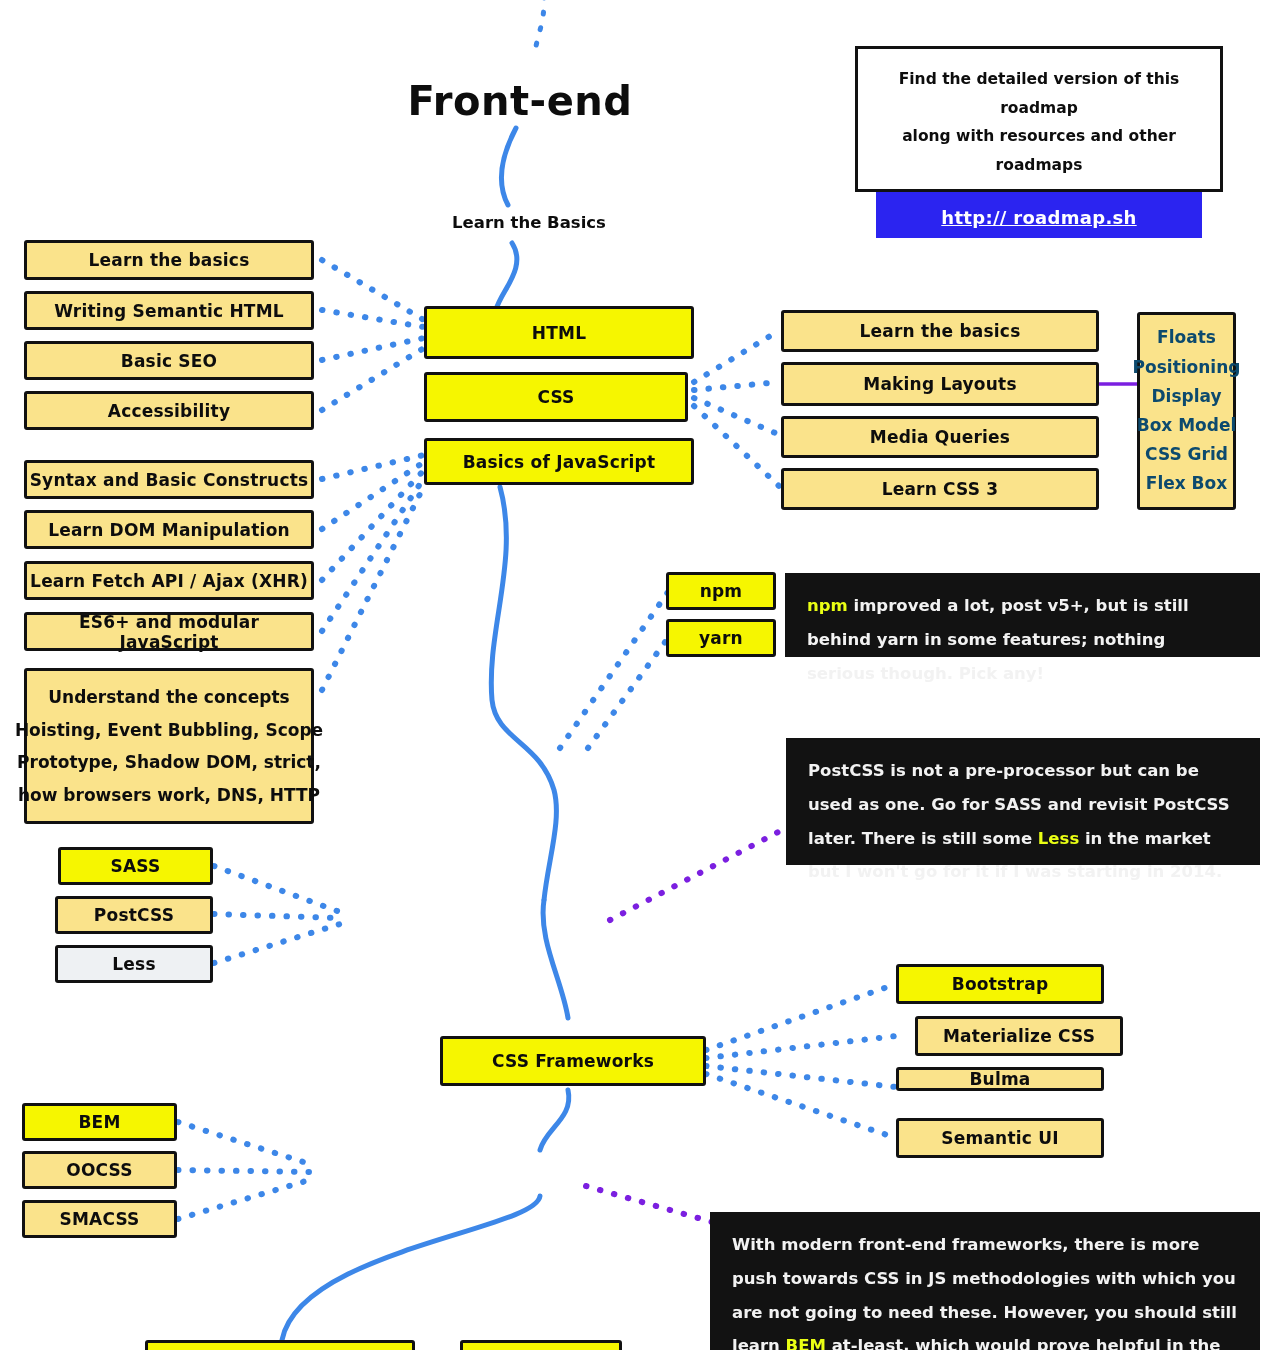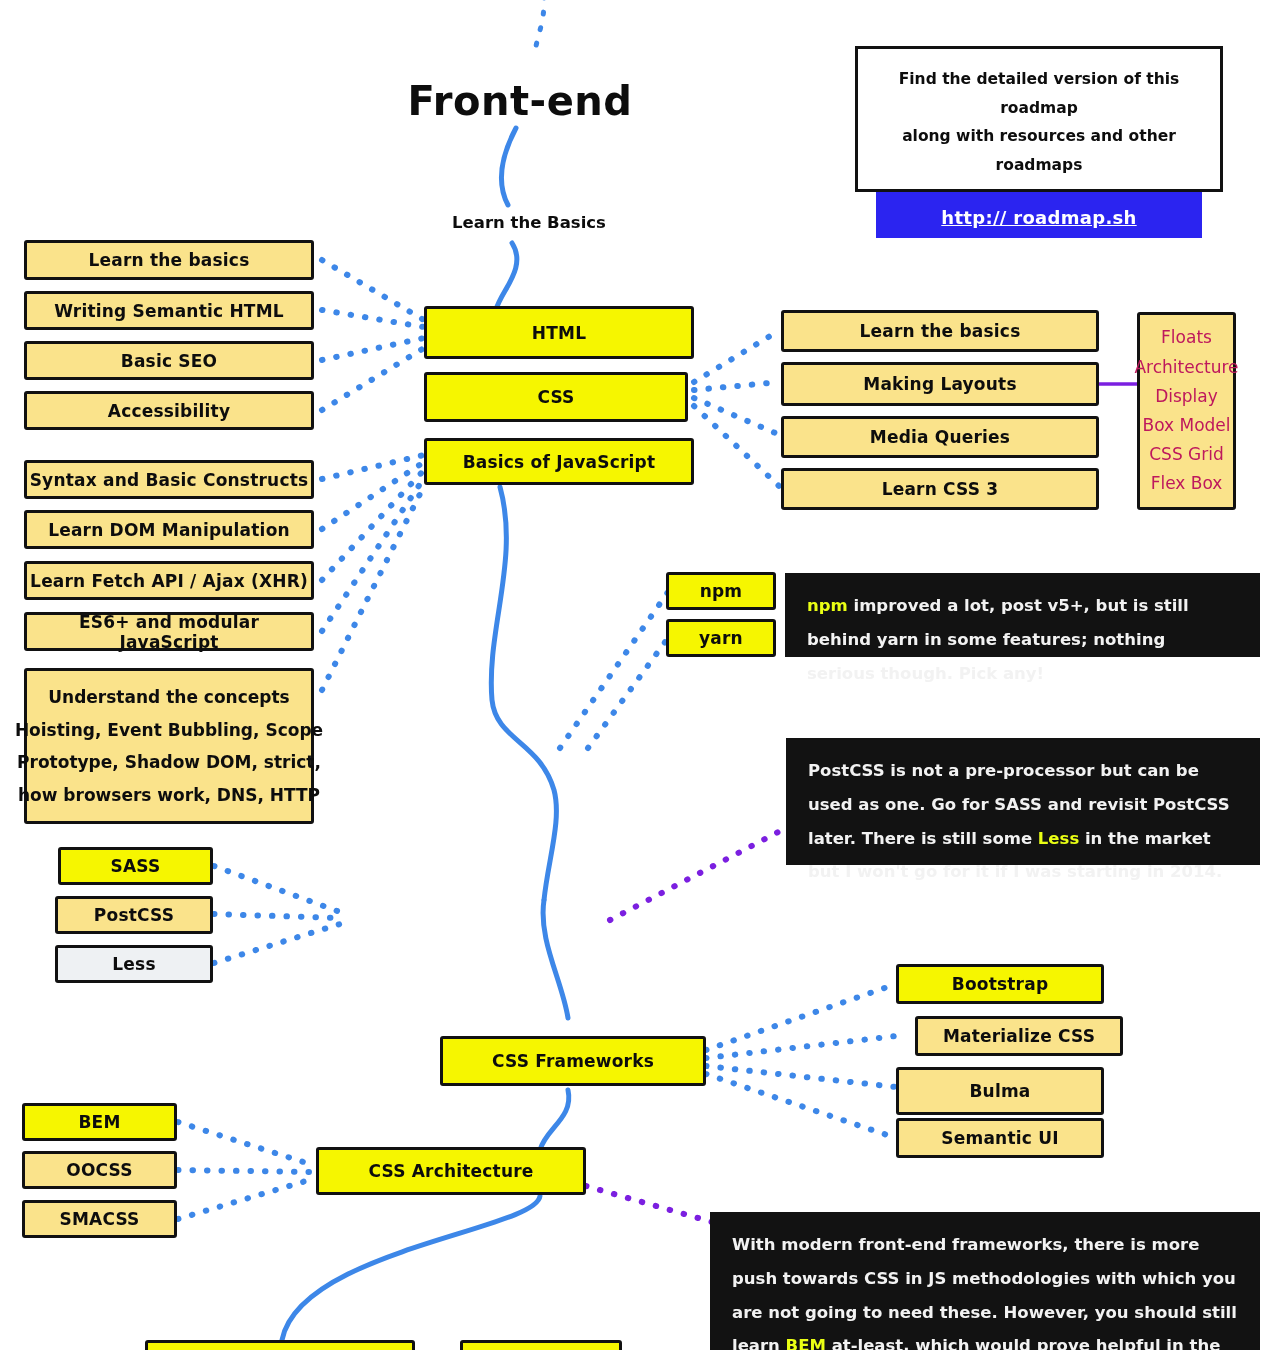--- a/index.html
+++ b/index.html
@@ -55,22 +55,22 @@
     background: #fae38b;
     z-index: 5;
     display: flex;
     flex-direction: column;
     align-items: center;
     justify-content: center;
     padding: 6px 10px;
   }
   .stack .line {
     font-size: 17px;
-    font-weight: 400;
-    color: #be185d;
+    font-weight: 700;
+    color: #0c4a6e;
     line-height: 1.72;
     white-space: nowrap;
   }
 
   .multi {
     position: absolute;
     box-sizing: border-box;
     border: 3px solid #111111;
     border-radius: 3px;
     background: #fae38b;
@@ -221,21 +221,20 @@
   <div id="promo">
     <div class="ptext">Find the detailed version of this roadmap</div>
     <div class="ptext">along with resources and other roadmaps</div>
     <div class="purl">http:// roadmap.sh</div>
   </div>
 
   <div class="node mid bright" style="left:424px; top:306px; width:270px; height:53px;">HTML</div>
   <div class="node mid bright" style="left:424px; top:372px; width:264px; height:50px;">CSS</div>
   <div class="node mid bright" style="left:424px; top:438px; width:270px; height:47px;">Basics of JavaScript</div>
   <div class="node mid bright" style="left:440px; top:1036px; width:266px; height:50px;">CSS Frameworks</div>
-  <div class="node mid bright" style="left:316px; top:1147px; width:270px; height:48px;">CSS Architecture</div>
 
   <div class="node side tan" style="left:24px; top:240px; width:290px; height:40px;">Learn the basics</div>
   <div class="node side tan" style="left:24px; top:291px; width:290px; height:39px;">Writing Semantic HTML</div>
   <div class="node side tan" style="left:24px; top:341px; width:290px; height:39px;">Basic SEO</div>
   <div class="node side tan" style="left:24px; top:391px; width:290px; height:39px;">Accessibility</div>
 
   <div class="node side tan" style="left:24px; top:460px; width:290px; height:39px;">Syntax and Basic Constructs</div>
   <div class="node side tan" style="left:24px; top:510px; width:290px; height:39px;">Learn DOM Manipulation</div>
   <div class="node side tan" style="left:24px; top:561px; width:290px; height:39px;">Learn Fetch API / Ajax (XHR)</div>
   <div class="node side tan" style="left:24px; top:612px; width:290px; height:39px;">ES6+ and modular JavaScript</div>
@@ -247,21 +246,21 @@
     <div class="line">how browsers work, DNS, HTTP</div>
   </div>
 
   <div class="node side tan" style="left:781px; top:310px; width:318px; height:42px;">Learn the basics</div>
   <div class="node side tan" style="left:781px; top:362px; width:318px; height:44px;">Making Layouts</div>
   <div class="node side tan" style="left:781px; top:416px; width:318px; height:42px;">Media Queries</div>
   <div class="node side tan" style="left:781px; top:468px; width:318px; height:42px;">Learn CSS 3</div>
 
   <div class="stack" style="left:1137px; top:312px; width:99px; height:198px;">
     <div class="line">Floats</div>
-    <div class="line">Architecture</div>
+    <div class="line">Positioning</div>
     <div class="line">Display</div>
     <div class="line">Box Model</div>
     <div class="line">CSS Grid</div>
     <div class="line">Flex Box</div>
   </div>
 
   <div class="node side bright" style="left:666px; top:572px; width:110px; height:38px;">npm</div>
   <div class="node side bright" style="left:666px; top:619px; width:110px; height:38px;">yarn</div>
 
   <div class="note" style="left:785px; top:573px; width:475px; height:84px;">
@@ -271,21 +270,21 @@
   <div class="node side bright" style="left:58px; top:847px; width:155px; height:38px;">SASS</div>
   <div class="node side tan" style="left:55px; top:896px; width:158px; height:38px;">PostCSS</div>
   <div class="node side pale" style="left:55px; top:945px; width:158px; height:38px;">Less</div>
 
   <div class="note" style="left:786px; top:738px; width:474px; height:127px;">
     <span>PostCSS is not a pre-processor but can be used as one. Go for SASS and revisit PostCSS later. There is still some </span><span style="color:#eaff14; font-weight:700;">Less</span><span> in the market but I won't go for it if I was starting in 2014.</span>
   </div>
 
   <div class="node side bright" style="left:896px; top:964px; width:208px; height:40px;">Bootstrap</div>
   <div class="node side tan" style="left:915px; top:1016px; width:208px; height:40px;">Materialize CSS</div>
-  <div class="node side tan" style="left:896px; top:1067px; width:208px; height:48px;">Bulma</div>
+  <div class="node side tan" style="left:896px; top:1067px; width:208px; height:24px;">Bulma</div>
   <div class="node side tan" style="left:896px; top:1118px; width:208px; height:40px;">Semantic UI</div>
 
   <div class="node side bright" style="left:22px; top:1103px; width:155px; height:38px;">BEM</div>
   <div class="node side tan" style="left:22px; top:1151px; width:155px; height:38px;">OOCSS</div>
   <div class="node side tan" style="left:22px; top:1200px; width:155px; height:38px;">SMACSS</div>
 
   <div class="note" style="left:710px; top:1212px; width:550px; height:138px;">
     <span>With modern front-end frameworks, there is more push towards CSS in JS methodologies with which you are not going to need these. However, you should still learn </span><span style="color:#eaff14; font-weight:700;">BEM</span><span> at-least, which would prove helpful in the long run</span>
   </div>
 

